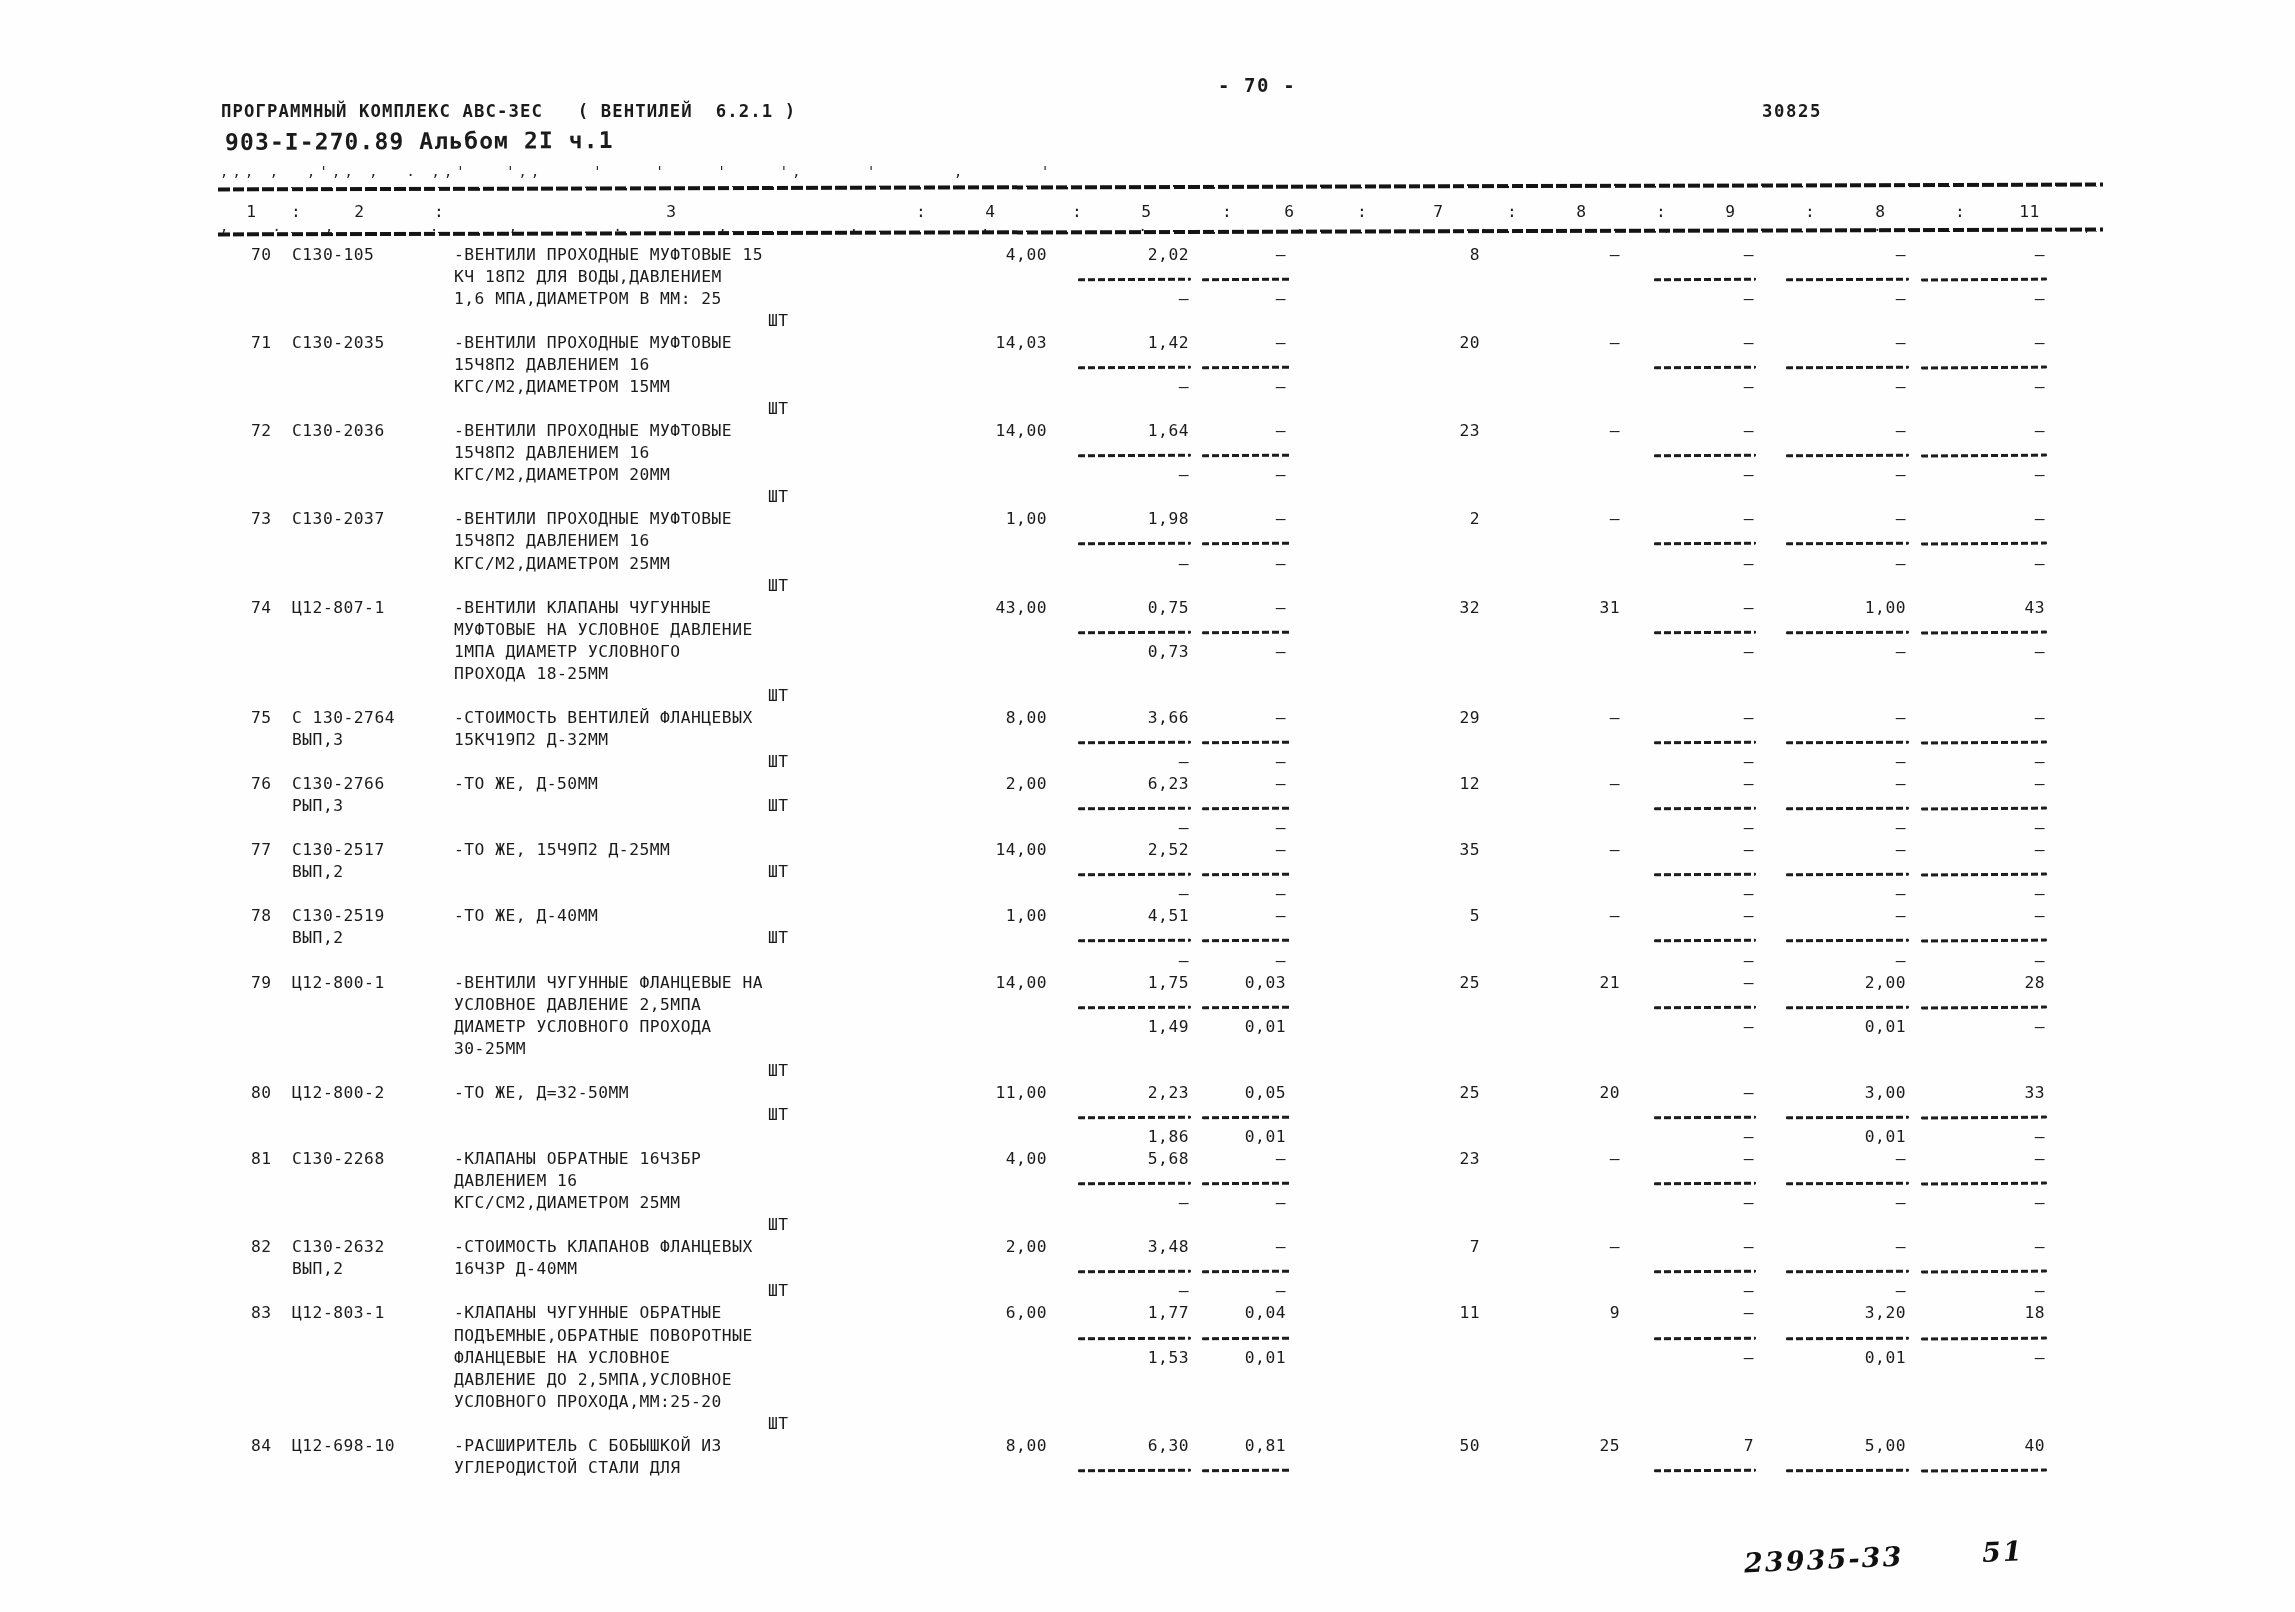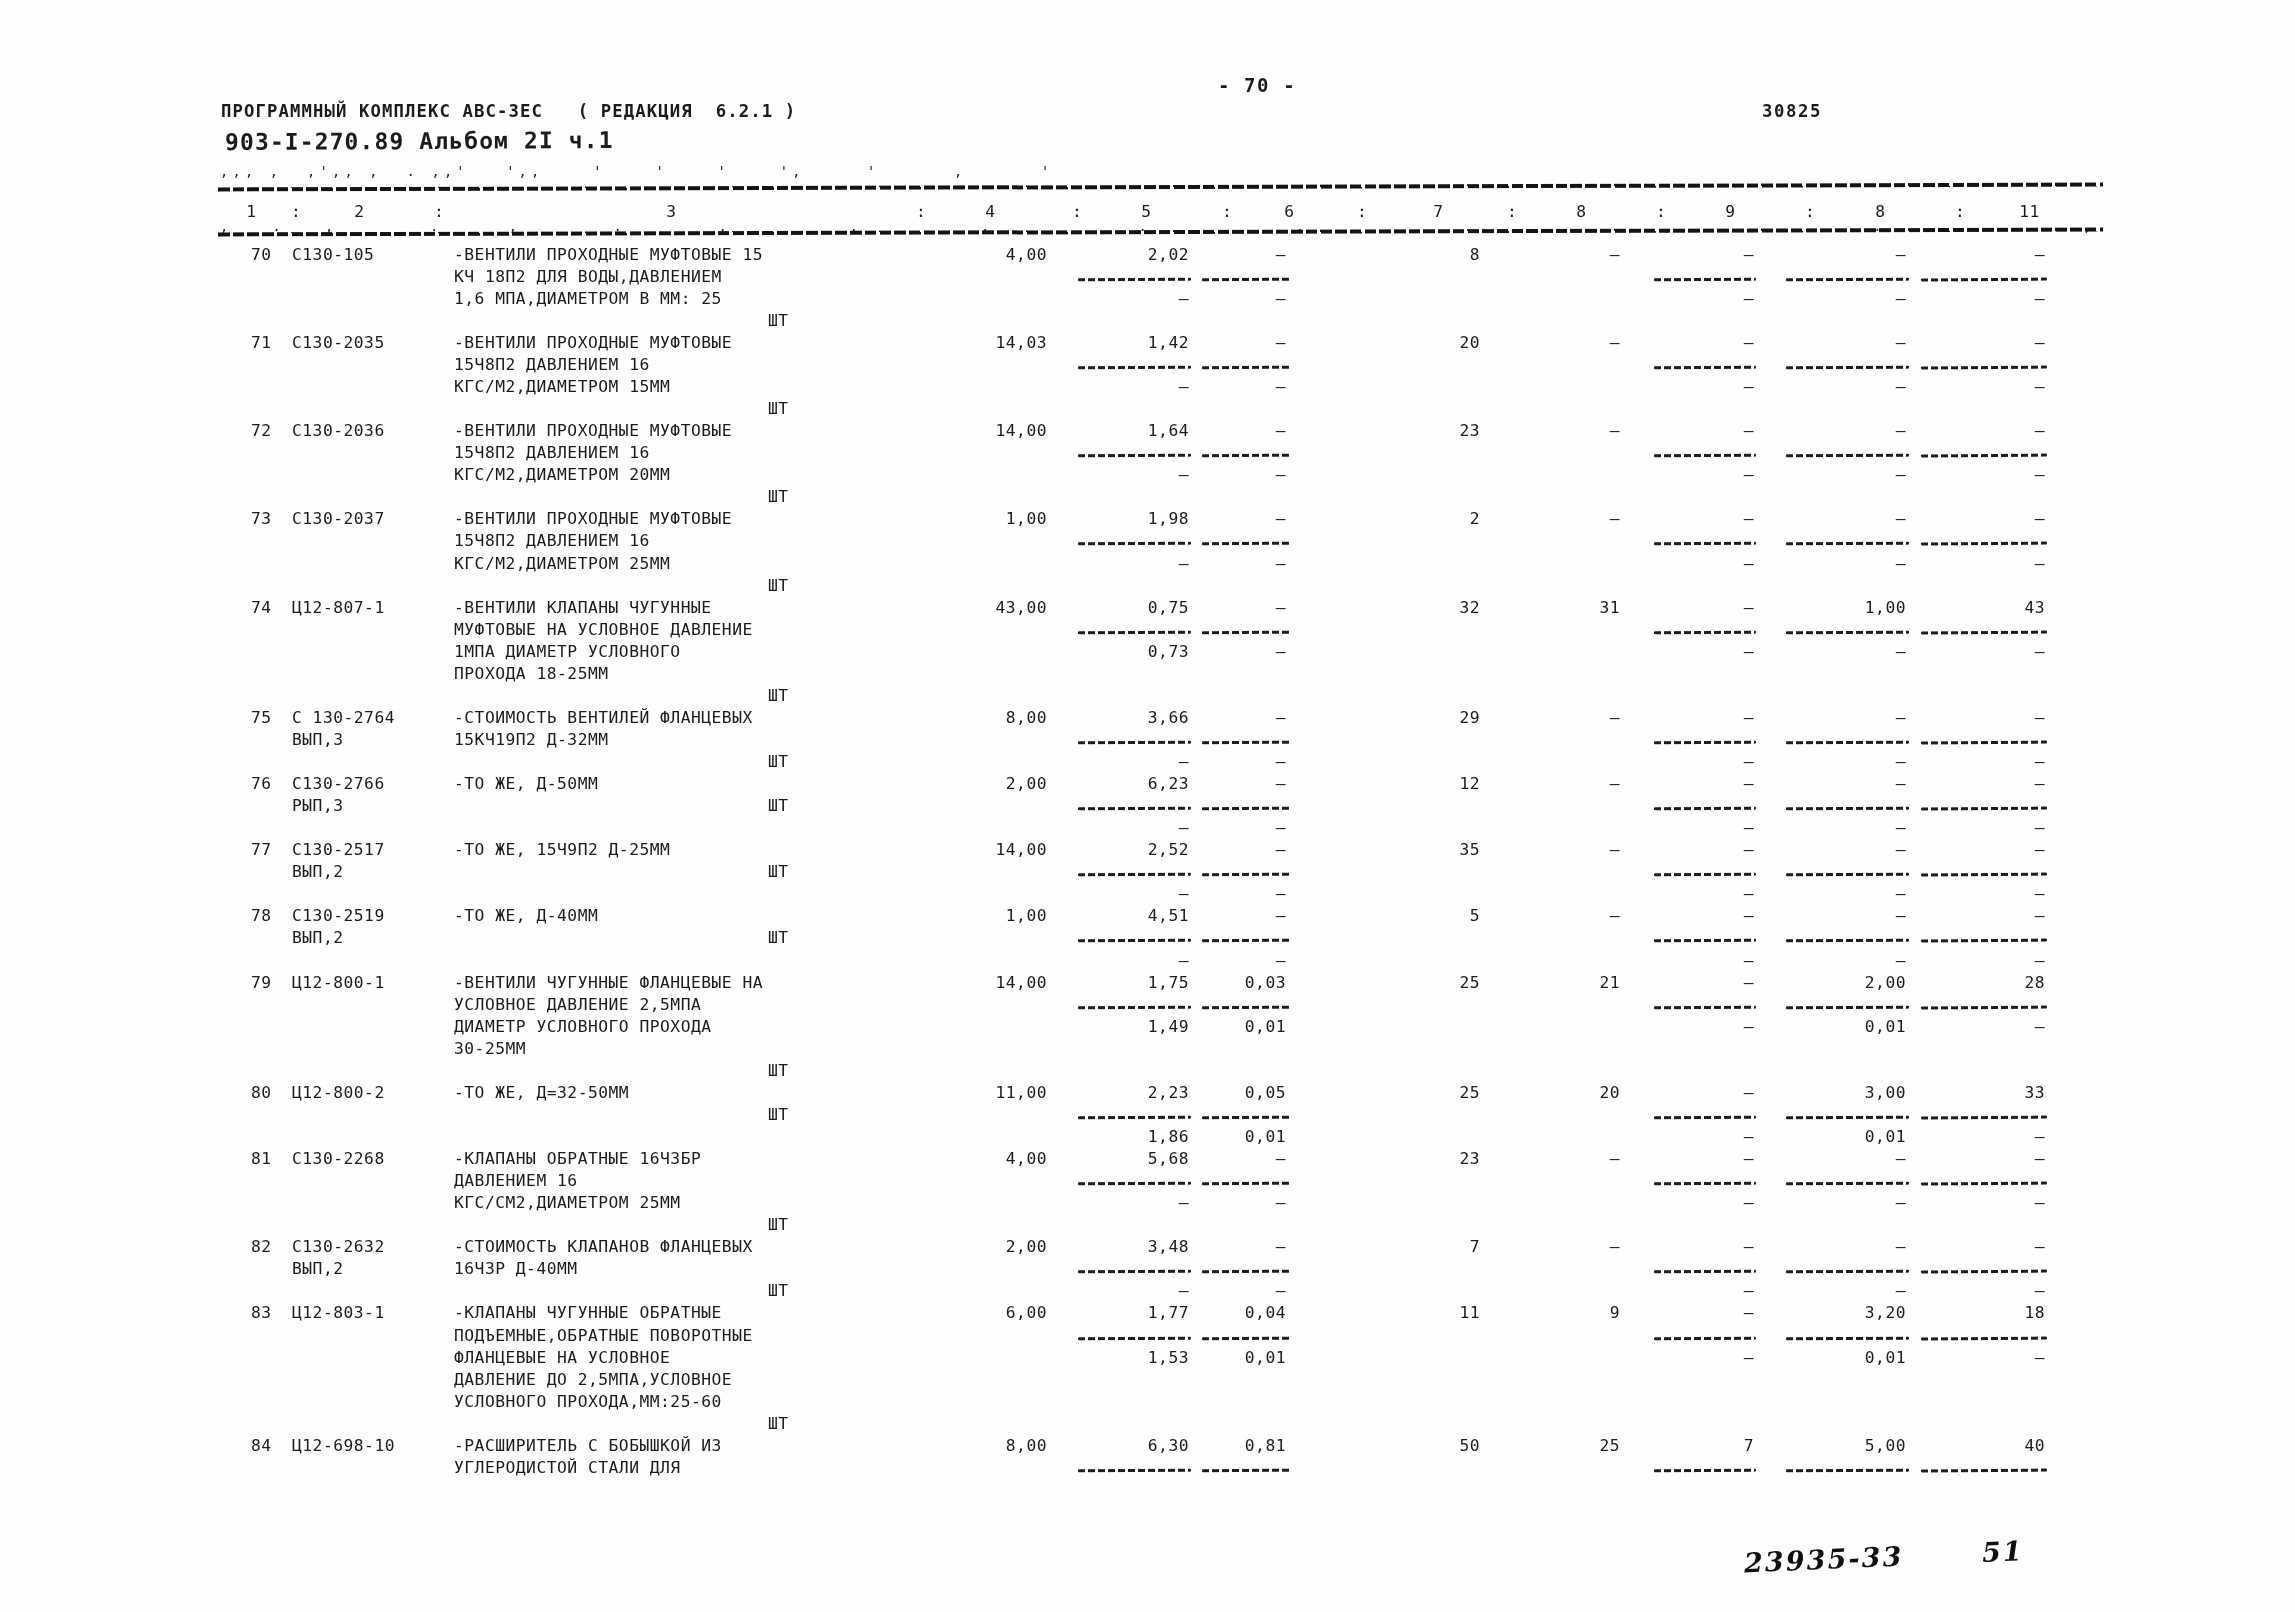--- a/index.html
+++ b/index.html
@@ -52,21 +52,21 @@
   }
   .line{ position:absolute; left:0; width:2295px; height:22px; }
 </style>
 </head>
 <body>
 
 <div id="page">
 
   <div class="mono pageno" style="left:1218px; top:74px;">- 70 -</div>
 
-  <div class="mono title1" style="left:221px; top:101px;">ПРОГРАММНЫЙ КОМПЛЕКС АВС-3ЕС   ( РЕДАКЦИЯ  6.2.1 )</div>
+  <div class="mono title1" style="left:221px; top:101px;">ПРОГРАММНЫЙ КОМПЛЕКС АВС-3ЕС   ( ВЕНТИЛЕЙ  6.2.1 )</div>
 
   <div class="mono docno" style="left:1762px; top:101px;">30825</div>
 
   <div class="mono title2" style="left:225px; top:128px;">903-I-270.89 Альбом 2I ч.1</div>
 
   <div class="mono specks" style="left:220px; top:163px; letter-spacing:4.2px;">,,, ,  ,',, ,  . ,,'   ',,    '    '    '    ',     '      ,      '</div>
 
   <div class="rule" style="left:218px; top:185px; width:1885px;"></div>
 
   <div id="header-strip">
@@ -143,21 +143,21 @@
       <div class="line mono" style="top: 1171px;"><span class="mono" style="left: 454px; position: absolute; top: 0px;">ДАВЛЕНИЕМ 16</span><div class="dashseg" style="left: 1078px; top: 10.5px; width: 113px;"></div><div class="dashseg" style="left: 1202px; top: 10.5px; width: 88px;"></div><div class="dashseg" style="left: 1654px; top: 10.5px; width: 102px;"></div><div class="dashseg" style="left: 1786px; top: 10.5px; width: 123px;"></div><div class="dashseg" style="left: 1921px; top: 10.5px; width: 126px;"></div></div>
       <div class="line mono" style="top: 1193px;"><span class="mono" style="left: 454px; position: absolute; top: 0px;">КГС/СМ2,ДИАМЕТРОМ 25ММ</span><span class="mono" style="right: 1106px; position: absolute; top: 0px;">–</span><span class="mono" style="right: 1009px; position: absolute; top: 0px;">–</span><span class="mono" style="right: 541px; position: absolute; top: 0px;">–</span><span class="mono" style="right: 389px; position: absolute; top: 0px;">–</span><span class="mono" style="right: 250px; position: absolute; top: 0px;">–</span></div>
       <div class="line mono" style="top: 1215px;"><span class="mono" style="left: 768px; position: absolute; top: 0px;">ШТ</span></div>
       <div class="line mono" style="top: 1237px;"><span class="mono" style="left: 251px; position: absolute; top: 0px;">82</span><span class="mono" style="left: 292px; position: absolute; top: 0px;">С130-2632</span><span class="mono" style="left: 454px; position: absolute; top: 0px;">-СТОИМОСТЬ КЛАПАНОВ ФЛАНЦЕВЫХ</span><span class="mono" style="right: 1248px; position: absolute; top: 0px;">2,00</span><span class="mono" style="right: 1106px; position: absolute; top: 0px;">3,48</span><span class="mono" style="right: 1009px; position: absolute; top: 0px;">–</span><span class="mono" style="right: 815px; position: absolute; top: 0px;">7</span><span class="mono" style="right: 675px; position: absolute; top: 0px;">–</span><span class="mono" style="right: 541px; position: absolute; top: 0px;">–</span><span class="mono" style="right: 389px; position: absolute; top: 0px;">–</span><span class="mono" style="right: 250px; position: absolute; top: 0px;">–</span></div>
       <div class="line mono" style="top: 1259px;"><span class="mono" style="left: 292px; position: absolute; top: 0px;">ВЫП,2</span><span class="mono" style="left: 454px; position: absolute; top: 0px;">16Ч3Р Д-40ММ</span><div class="dashseg" style="left: 1078px; top: 10.5px; width: 113px;"></div><div class="dashseg" style="left: 1202px; top: 10.5px; width: 88px;"></div><div class="dashseg" style="left: 1654px; top: 10.5px; width: 102px;"></div><div class="dashseg" style="left: 1786px; top: 10.5px; width: 123px;"></div><div class="dashseg" style="left: 1921px; top: 10.5px; width: 126px;"></div></div>
       <div class="line mono" style="top: 1281px;"><span class="mono" style="left: 768px; position: absolute; top: 0px;">ШТ</span><span class="mono" style="right: 1106px; position: absolute; top: 0px;">–</span><span class="mono" style="right: 1009px; position: absolute; top: 0px;">–</span><span class="mono" style="right: 541px; position: absolute; top: 0px;">–</span><span class="mono" style="right: 389px; position: absolute; top: 0px;">–</span><span class="mono" style="right: 250px; position: absolute; top: 0px;">–</span></div>
       <div class="line mono" style="top: 1303px;"><span class="mono" style="left: 251px; position: absolute; top: 0px;">83</span><span class="mono" style="left: 292px; position: absolute; top: 0px;">Ц12-803-1</span><span class="mono" style="left: 454px; position: absolute; top: 0px;">-КЛАПАНЫ ЧУГУННЫЕ ОБРАТНЫЕ</span><span class="mono" style="right: 1248px; position: absolute; top: 0px;">6,00</span><span class="mono" style="right: 1106px; position: absolute; top: 0px;">1,77</span><span class="mono" style="right: 1009px; position: absolute; top: 0px;">0,04</span><span class="mono" style="right: 815px; position: absolute; top: 0px;">11</span><span class="mono" style="right: 675px; position: absolute; top: 0px;">9</span><span class="mono" style="right: 541px; position: absolute; top: 0px;">–</span><span class="mono" style="right: 389px; position: absolute; top: 0px;">3,20</span><span class="mono" style="right: 250px; position: absolute; top: 0px;">18</span></div>
       <div class="line mono" style="top: 1326px;"><span class="mono" style="left: 454px; position: absolute; top: 0px;">ПОДЪЕМНЫЕ,ОБРАТНЫЕ ПОВОРОТНЫЕ</span><div class="dashseg" style="left: 1078px; top: 10.5px; width: 113px;"></div><div class="dashseg" style="left: 1202px; top: 10.5px; width: 88px;"></div><div class="dashseg" style="left: 1654px; top: 10.5px; width: 102px;"></div><div class="dashseg" style="left: 1786px; top: 10.5px; width: 123px;"></div><div class="dashseg" style="left: 1921px; top: 10.5px; width: 126px;"></div></div>
       <div class="line mono" style="top: 1348px;"><span class="mono" style="left: 454px; position: absolute; top: 0px;">ФЛАНЦЕВЫЕ НА УСЛОВНОЕ</span><span class="mono" style="right: 1106px; position: absolute; top: 0px;">1,53</span><span class="mono" style="right: 1009px; position: absolute; top: 0px;">0,01</span><span class="mono" style="right: 541px; position: absolute; top: 0px;">–</span><span class="mono" style="right: 389px; position: absolute; top: 0px;">0,01</span><span class="mono" style="right: 250px; position: absolute; top: 0px;">–</span></div>
       <div class="line mono" style="top: 1370px;"><span class="mono" style="left: 454px; position: absolute; top: 0px;">ДАВЛЕНИЕ ДО 2,5МПА,УСЛОВНОЕ</span></div>
-      <div class="line mono" style="top: 1392px;"><span class="mono" style="left: 454px; position: absolute; top: 0px;">УСЛОВНОГО ПРОХОДА,ММ:25-60</span></div>
+      <div class="line mono" style="top: 1392px;"><span class="mono" style="left: 454px; position: absolute; top: 0px;">УСЛОВНОГО ПРОХОДА,ММ:25-20</span></div>
       <div class="line mono" style="top: 1414px;"><span class="mono" style="left: 768px; position: absolute; top: 0px;">ШТ</span></div>
       <div class="line mono" style="top: 1436px;"><span class="mono" style="left: 251px; position: absolute; top: 0px;">84</span><span class="mono" style="left: 292px; position: absolute; top: 0px;">Ц12-698-10</span><span class="mono" style="left: 454px; position: absolute; top: 0px;">-РАСШИРИТЕЛЬ С БОБЫШКОЙ ИЗ</span><span class="mono" style="right: 1248px; position: absolute; top: 0px;">8,00</span><span class="mono" style="right: 1106px; position: absolute; top: 0px;">6,30</span><span class="mono" style="right: 1009px; position: absolute; top: 0px;">0,81</span><span class="mono" style="right: 815px; position: absolute; top: 0px;">50</span><span class="mono" style="right: 675px; position: absolute; top: 0px;">25</span><span class="mono" style="right: 541px; position: absolute; top: 0px;">7</span><span class="mono" style="right: 389px; position: absolute; top: 0px;">5,00</span><span class="mono" style="right: 250px; position: absolute; top: 0px;">40</span></div>
       <div class="line mono" style="top: 1458px;"><span class="mono" style="left: 454px; position: absolute; top: 0px;">УГЛЕРОДИСТОЙ СТАЛИ ДЛЯ</span><div class="dashseg" style="left: 1078px; top: 10.5px; width: 113px;"></div><div class="dashseg" style="left: 1202px; top: 10.5px; width: 88px;"></div><div class="dashseg" style="left: 1654px; top: 10.5px; width: 102px;"></div><div class="dashseg" style="left: 1786px; top: 10.5px; width: 123px;"></div><div class="dashseg" style="left: 1921px; top: 10.5px; width: 126px;"></div></div>
     </div>
 
   <div class="handwrite" style="left:1744px; top:1544px;">23935-33</div>
   <div class="handwrite" style="left:1982px; top:1536px;">51</div>
 
 </div>
 

